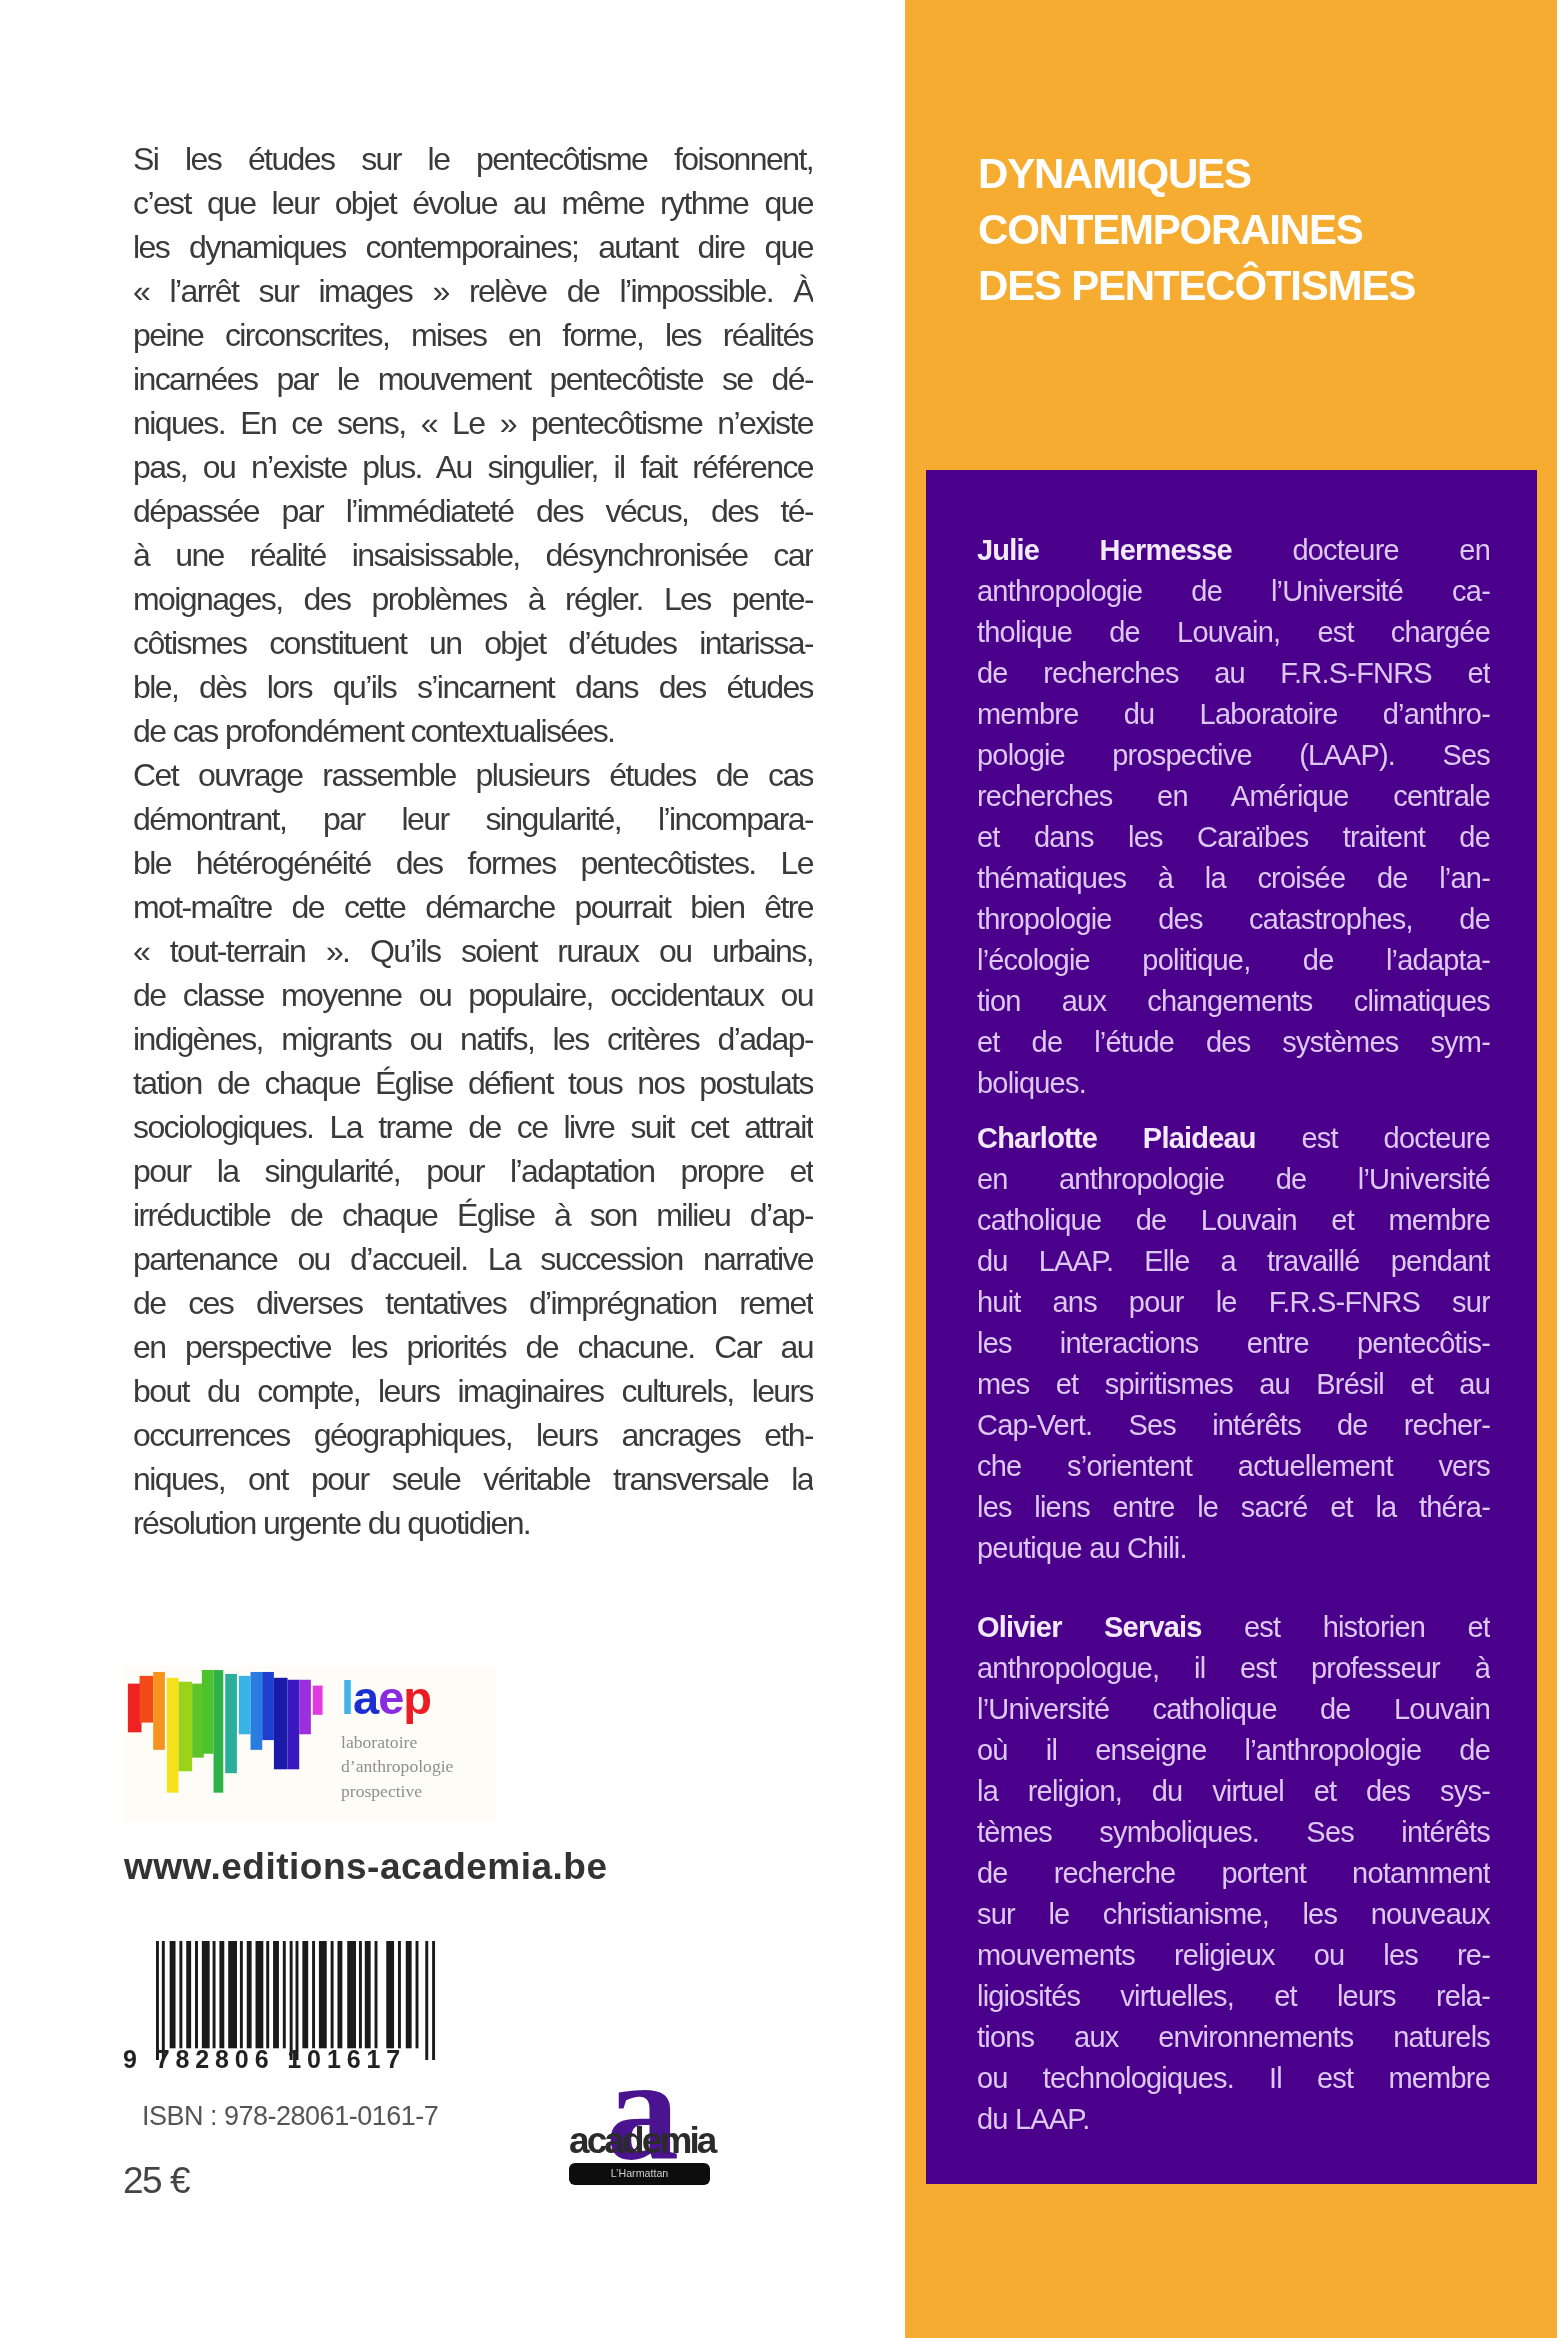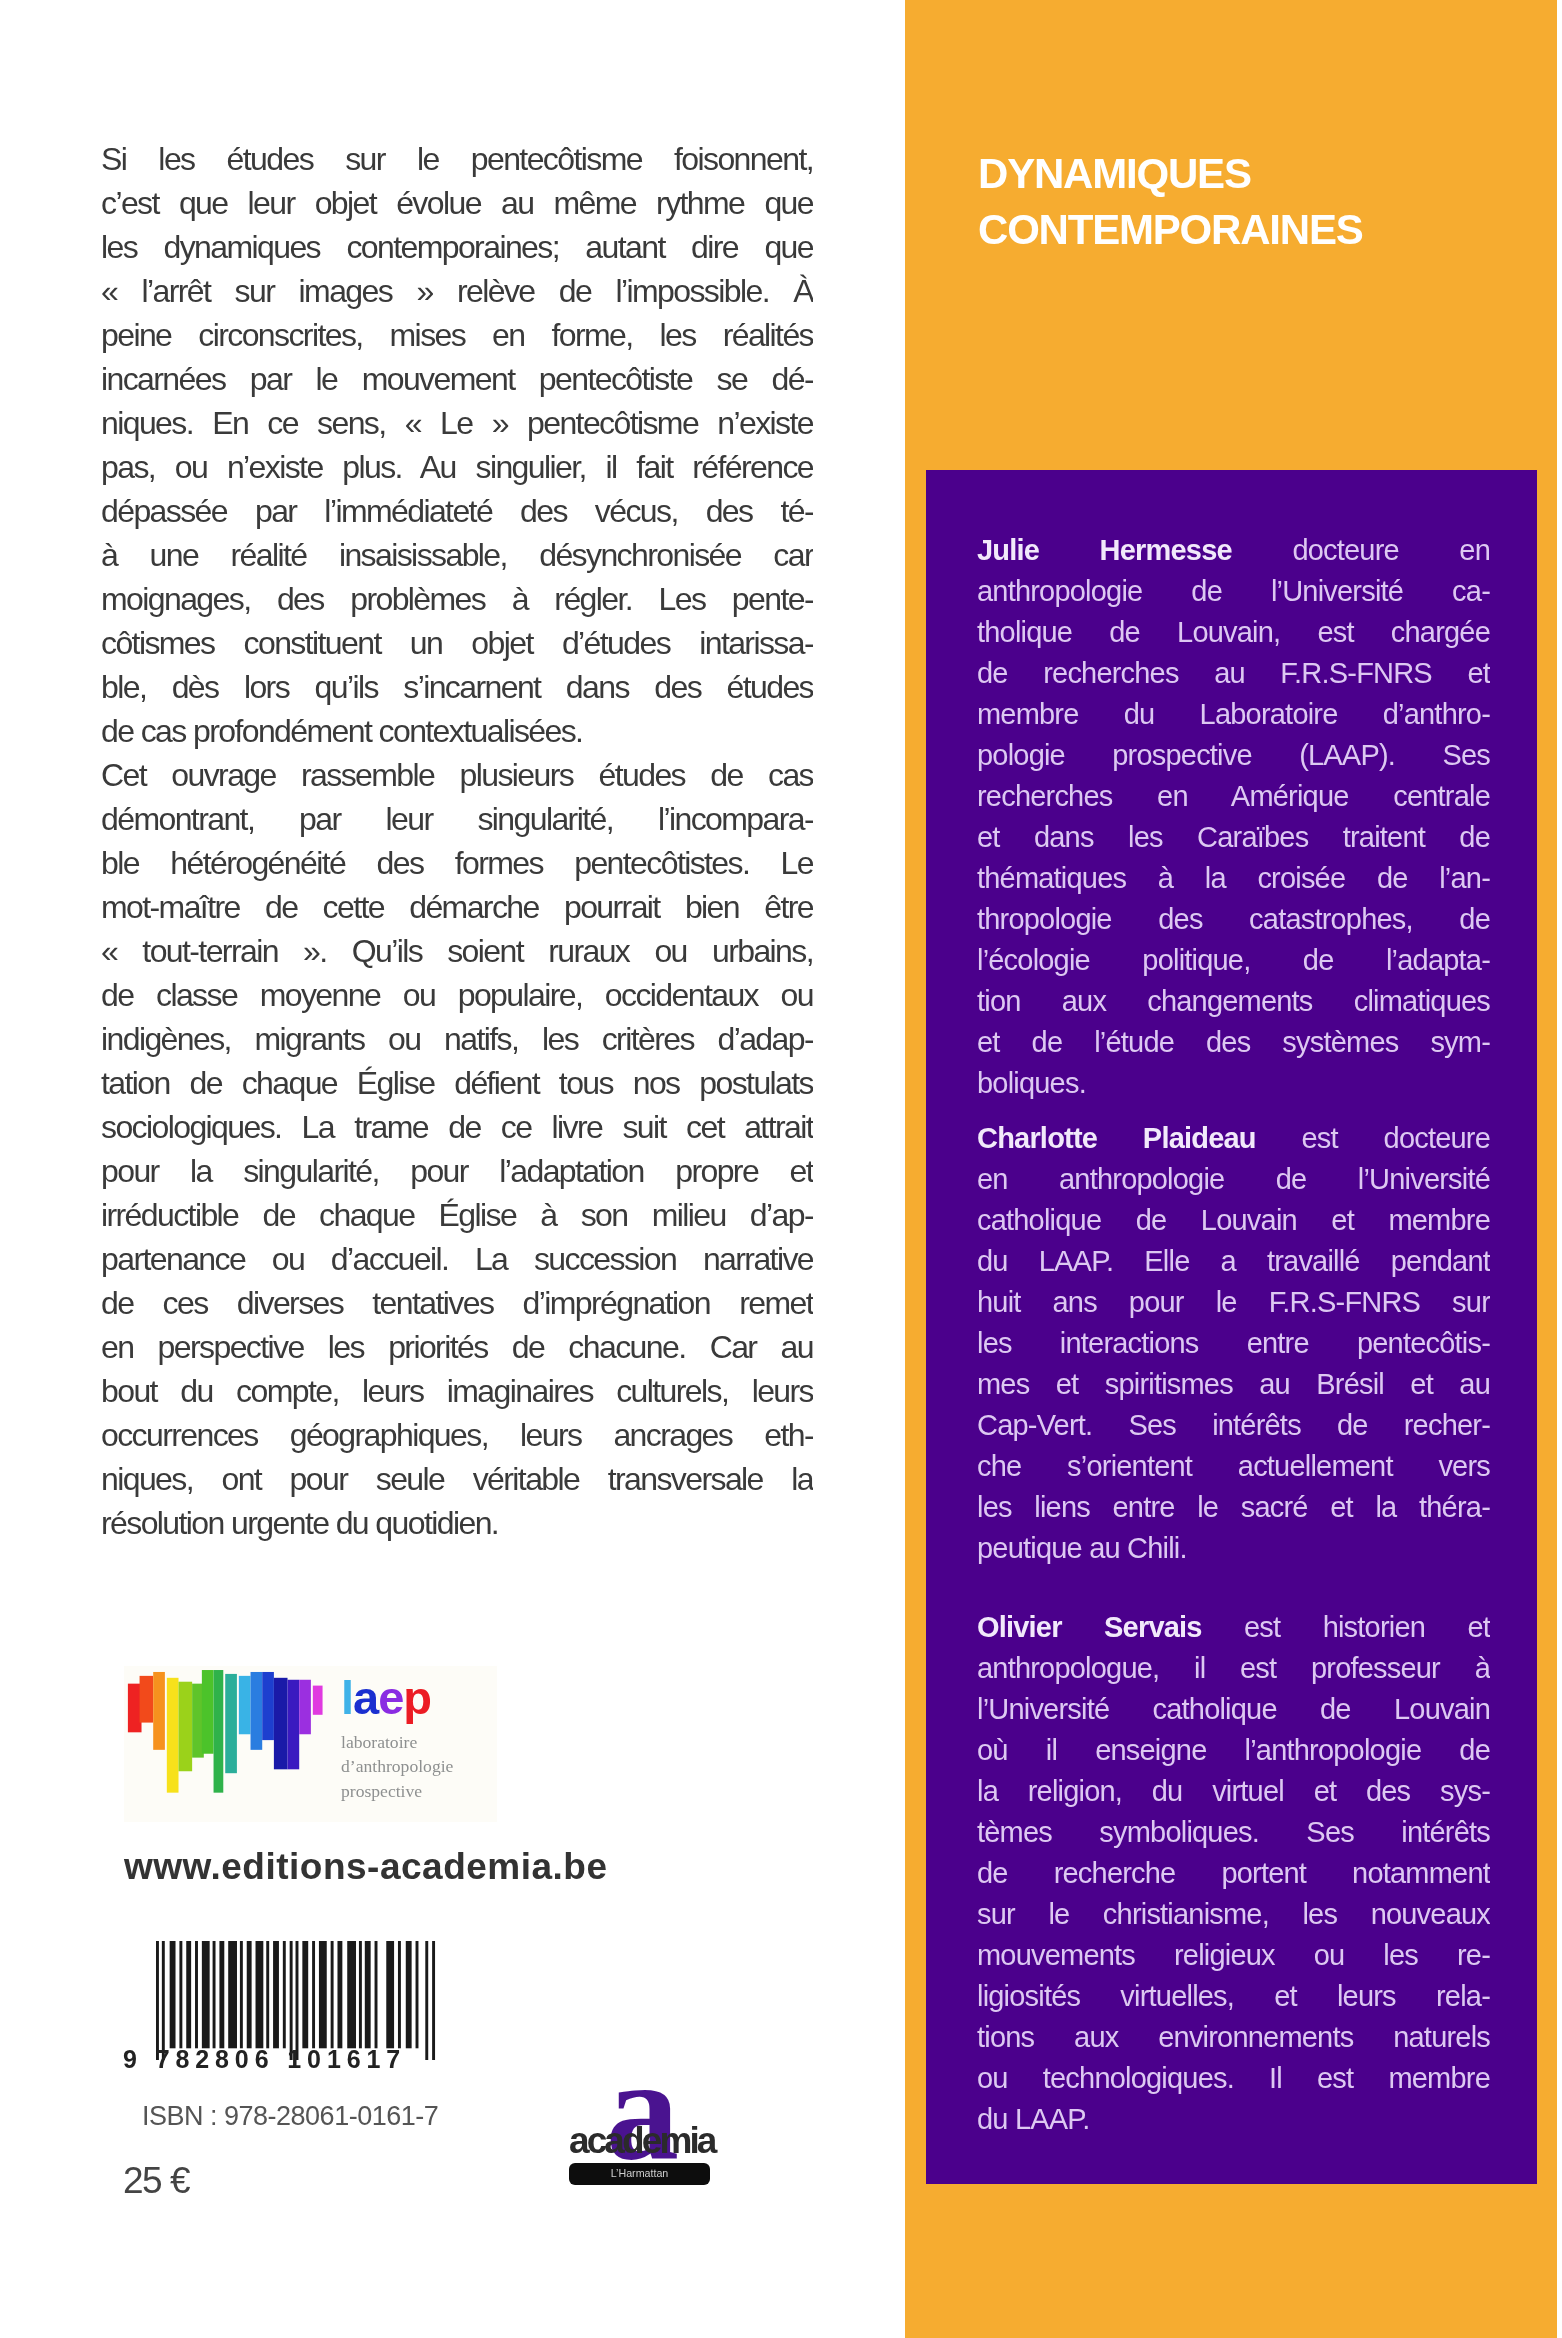--- a/index.html
+++ b/index.html
@@ -10,21 +10,21 @@
   }
   .abs { position: absolute; }
 
   
   .summary {
     left: 101px; top: 137px; width: 712px;
     color: #3a3a3a; font-size: 32px; line-height: 44px;
     letter-spacing: -1.6px; text-align: justify; hyphens: manual;
   }
   .summary p { margin: 0; }
-  .summary .line { display: block; text-align: justify; text-align-last: justify; white-space: nowrap; overflow: hidden; }
+  .summary .line { display: block; text-align: justify; text-align-last: justify; white-space: nowrap; overflow: hidden; margin-left: 32px; }
   .summary .line.last { text-align-last: left; }
 
   .laap-logo {
     left: 124px; top: 1666px; width: 373px; height: 156px;
     background: #fdfcf7;
   }
   .laap-bars { position: absolute; left: 0; top: 0; width: 219px; height: 156px; }
   .laap-word {
     position: absolute; left: 217px; top: 3.9px;
     font-size: 47px; font-weight: bold; letter-spacing: -1px;
@@ -207,20 +207,21 @@
   <div class="academia-a">a</div>
   <div class="academia-word">academia</div>
   <div class="academia-strip">L’Harmattan</div>
 </div>
 
 <div class="abs spine-panel"></div>
 
 <div class="abs title">
   <span>DYNAMIQUES</span>
   <span>CONTEMPORAINES</span>
+  <span>DES PENTECÔTISMES</span>
 </div>
 
 <div class="abs bio-box">
 
   <div class="bio" style="top:60px;">
     <span class="line"><span class="name">Julie Hermesse</span> <span>docteure en</span></span>
     <span class="line">anthropologie de l’Université ca-</span>
     <span class="line">tholique de Louvain, est chargée</span>
     <span class="line">de recherches au F.R.S-FNRS et</span>
     <span class="line">membre du Laboratoire d’anthro-</span>

